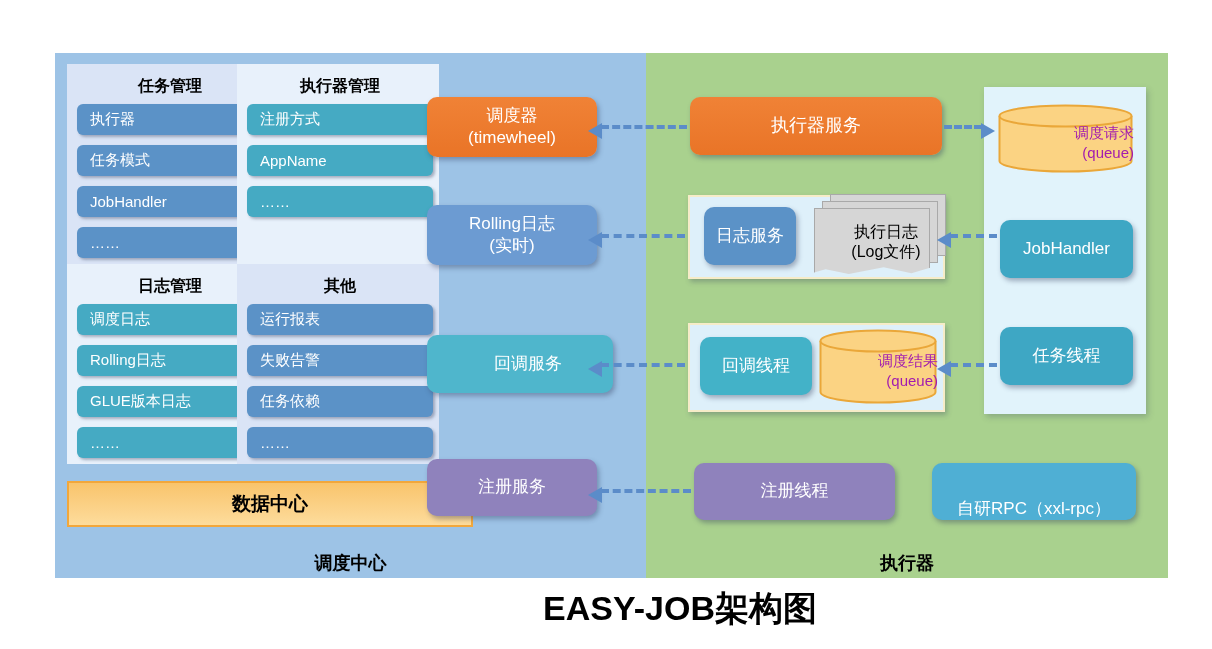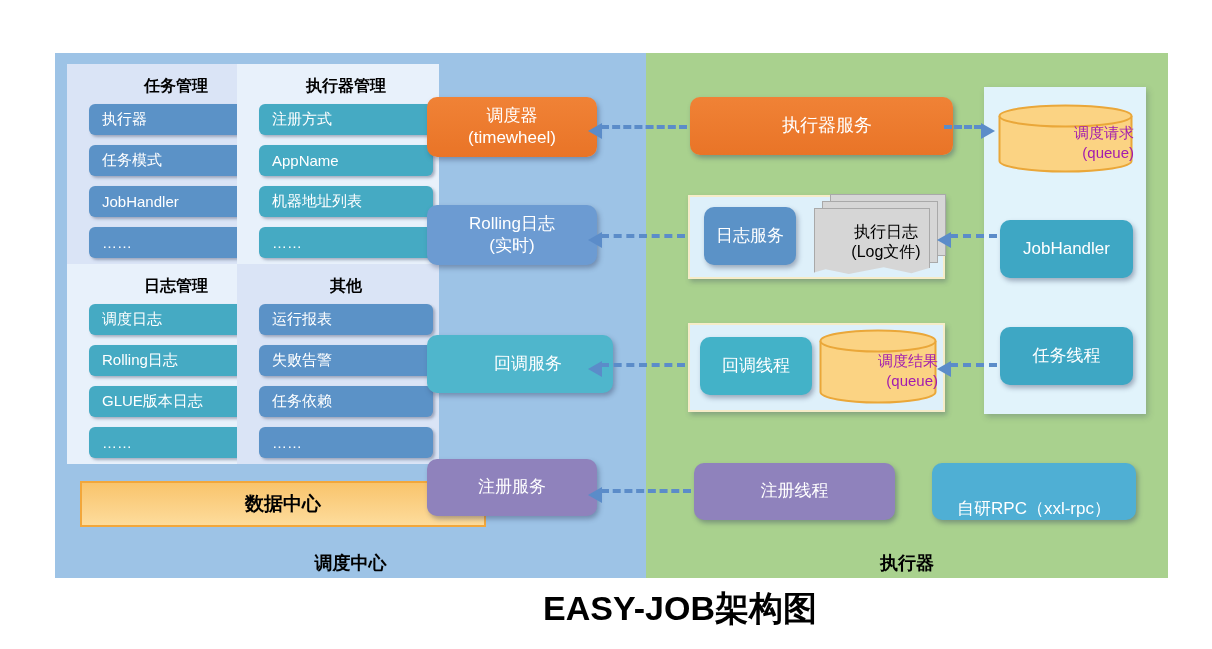--- a/index.html
+++ b/index.html
@@ -3,34 +3,34 @@
 <meta charset="utf-8">
 <style>
   html,body{margin:0;padding:0;background:#fff;}
   body{font-family:"Liberation Sans","DejaVu Sans",sans-serif;}
   .canvas{position:relative;width:1212px;height:649px;background:#fff;overflow:hidden;}
   .region{position:absolute;top:53px;height:525px;}
   .region-blue{left:55px;width:591px;background:#9DC3E6;}
   .region-green{left:646px;width:522px;background:#A9D18E;}
 
   
-  .quad{position:absolute;width:202px;height:200px;box-sizing:border-box;padding:6px 6px 0 22px;}
+  .quad{position:absolute;width:202px;height:200px;box-sizing:border-box;padding:6px 6px 0 10px;}
   .quad-a{background:#DAE4F6;}
   .quad-b{background:#E8F1FB;}
   .quad-header{text-align:center;font-size:16px;font-weight:bold;color:#000;padding:6px 0 7px 0;}
   .item{height:31px;border-radius:6px;color:#fff;font-size:15px;display:flex;align-items:center;
         padding-left:13px;box-sizing:border-box;margin-bottom:10px;
         box-shadow:2px 2px 3px rgba(40,50,80,.35);}
   .steel{background:#5B92C7;}
   .teal{background:#45AAC3;}
 
   .databar{position:absolute;left:67px;top:481px;width:406px;height:46px;box-sizing:border-box;
            background:linear-gradient(180deg,#F9C46C,#FDDC9C);border:2px solid #F2A73B;
            display:flex;align-items:center;justify-content:center;
-           font-size:19px;font-weight:bold;color:#000;margin-left:13px;}
+           font-size:19px;font-weight:bold;color:#000;}
 
   
   .box{position:absolute;border-radius:10px;color:#fff;display:flex;flex-direction:column;
        align-items:center;justify-content:center;text-align:center;font-size:17px;line-height:1.3;
        box-shadow:2px 3px 5px rgba(45,55,90,.38);} 
   .bg-orange{background:linear-gradient(180deg,#F08236,#E97427);}
   .bg-steel{background:#6C9BD2;}
   .bg-teal{background:#4FB6CC;}
   .bg-teal2{background:#3EA7C4;}
   .bg-purple{background:#8F82BC;}
@@ -76,21 +76,20 @@
     <div class="quad-header">任务管理</div>
     <div class="item steel">执行器</div>
     <div class="item steel">任务模式</div>
     <div class="item steel">JobHandler</div>
     <div class="item steel">……</div>
   </div>
   <div class="quad quad-b" style="left:237px;top:64px;">
     <div class="quad-header">执行器管理</div>
     <div class="item teal">注册方式</div>
     <div class="item teal">AppName</div>
-    <div class="item teal">机器地址列表</div>
     <div class="item teal">……</div>
   </div>
   <div class="quad quad-b" style="left:67px;top:264px;">
     <div class="quad-header">日志管理</div>
     <div class="item teal">调度日志</div>
     <div class="item teal">Rolling日志</div>
     <div class="item teal">GLUE版本日志</div>
     <div class="item teal">……</div>
   </div>
   <div class="quad quad-a" style="left:237px;top:264px;">
@@ -113,21 +112,21 @@
     <div>Rolling日志</div>
     <div>(实时)</div>
   </div>
   <div class="box bg-teal" style="left:427px;top:335px;width:170px;height:58px;padding-left:16px;">
     <div>回调服务</div>
   </div>
   <div class="box bg-purple" style="left:427px;top:459px;width:170px;height:57px;">
     <div>注册服务</div>
   </div>
 
-  <div class="box bg-orange" style="left:690px;top:97px;width:252px;height:58px;font-size:18px;padding-left:11px;">
+  <div class="box bg-orange" style="left:690px;top:97px;width:252px;height:58px;font-size:18px;">
     <div>执行器服务</div>
   </div>
 
   <div class="group-panel" style="left:688px;top:195px;width:257px;height:84px;"></div>
   <div class="box" style="left:704px;top:207px;width:92px;height:58px;background:#5B92C7;">
     <div>日志服务</div>
   </div>
   <div>
     <div class="paper" style="left:830px;top:194px;"></div>
     <div class="paper" style="left:822px;top:201px;"></div>

